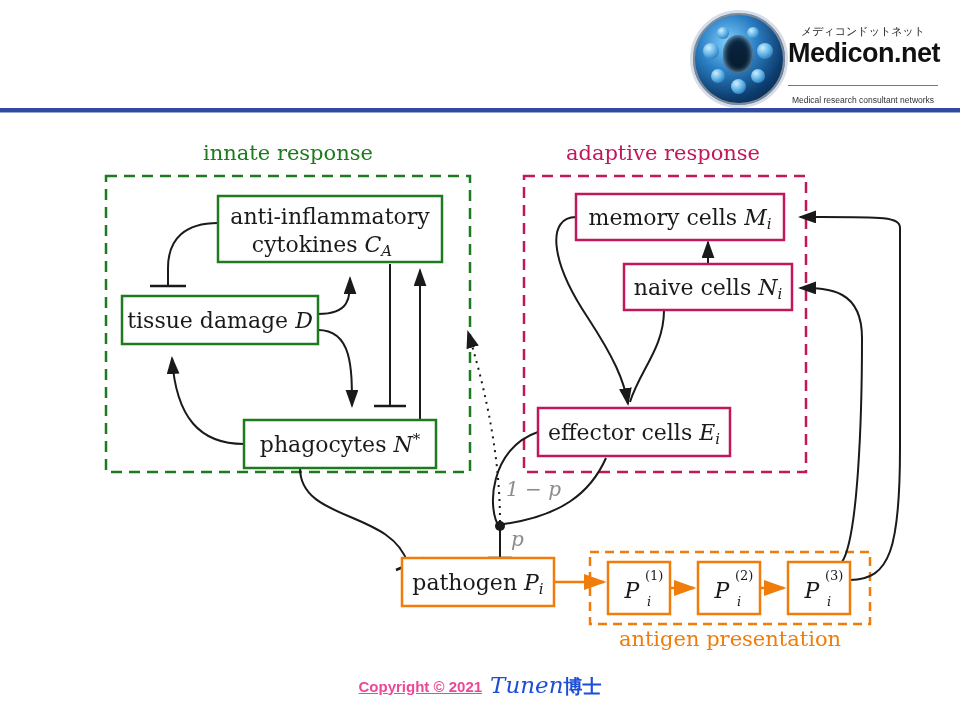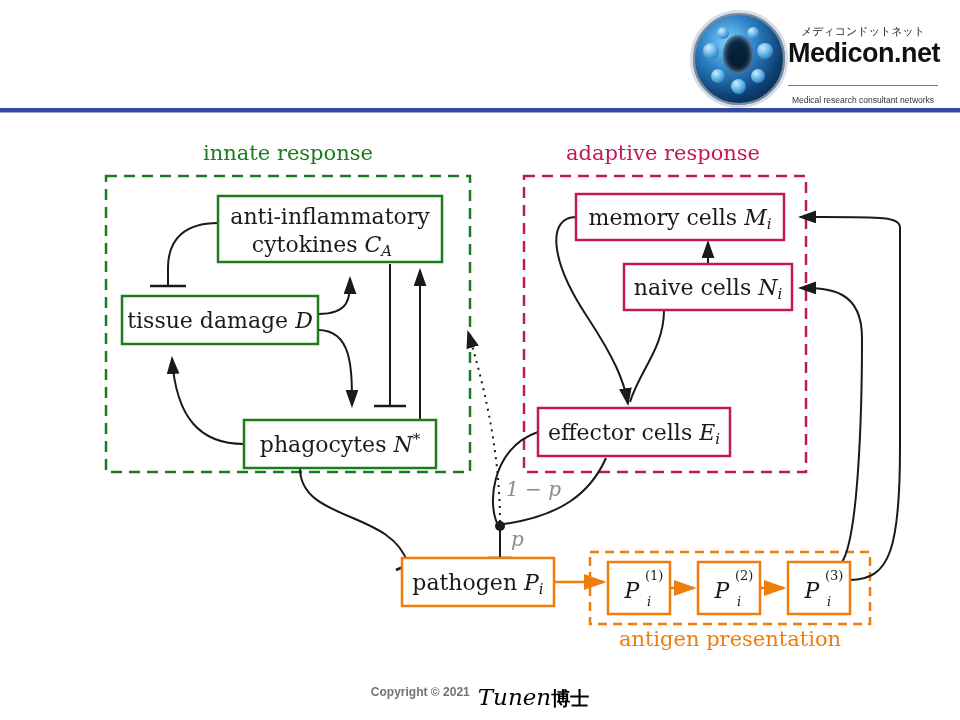--- a/index.html
+++ b/index.html
@@ -124,34 +124,34 @@
   #footer {
     position: absolute;
     left: 0;
     top: 672px;
     width: 960px;
     height: 48px;
     text-align: center;
   }
   #copyright {
     display: inline-block;
-    font-size: 12px;
+    font-size: 15px;
     font-weight: bold;
-    color: #737373;
+    color: #ec4899;
     vertical-align: middle;
+    text-decoration: underline;
   }
   #signature {
     display: inline-block;
     font-family: "DejaVu Serif", serif;
     font-style: italic;
     font-size: 23px;
-    color: #000000;
+    color: #1d4ed8;
     margin-left: 8px;
     vertical-align: middle;
-    margin-top: 12px;
   }
   #signature-kanji {
     font-style: normal;
     font-family: "Liberation Sans", sans-serif;
     font-size: 19px;
     font-weight: bold;
   }
 </style>
 </head>
 <body>

